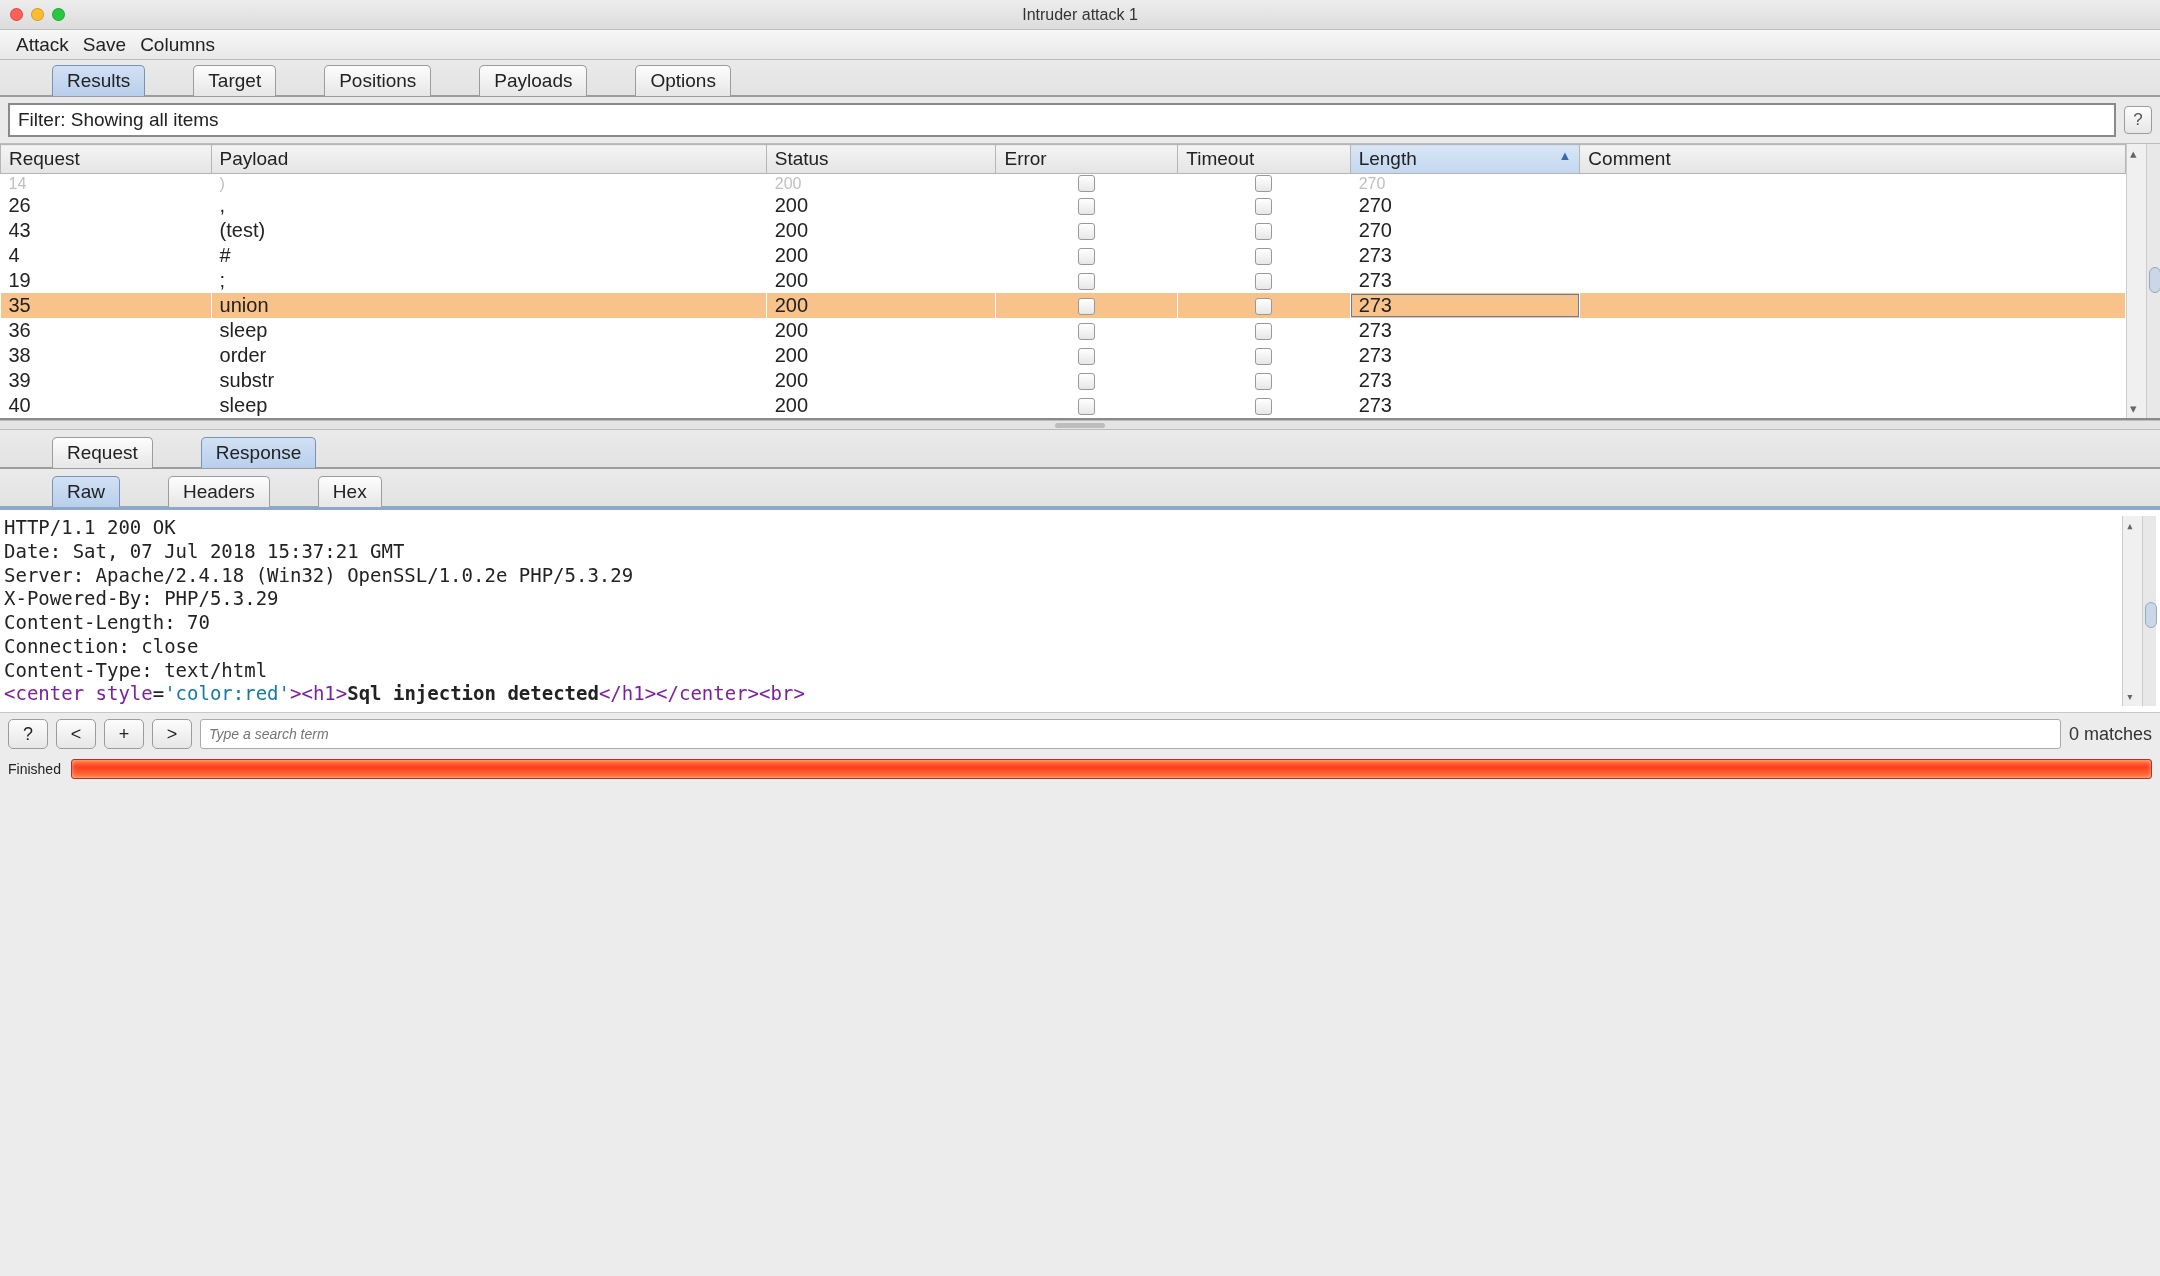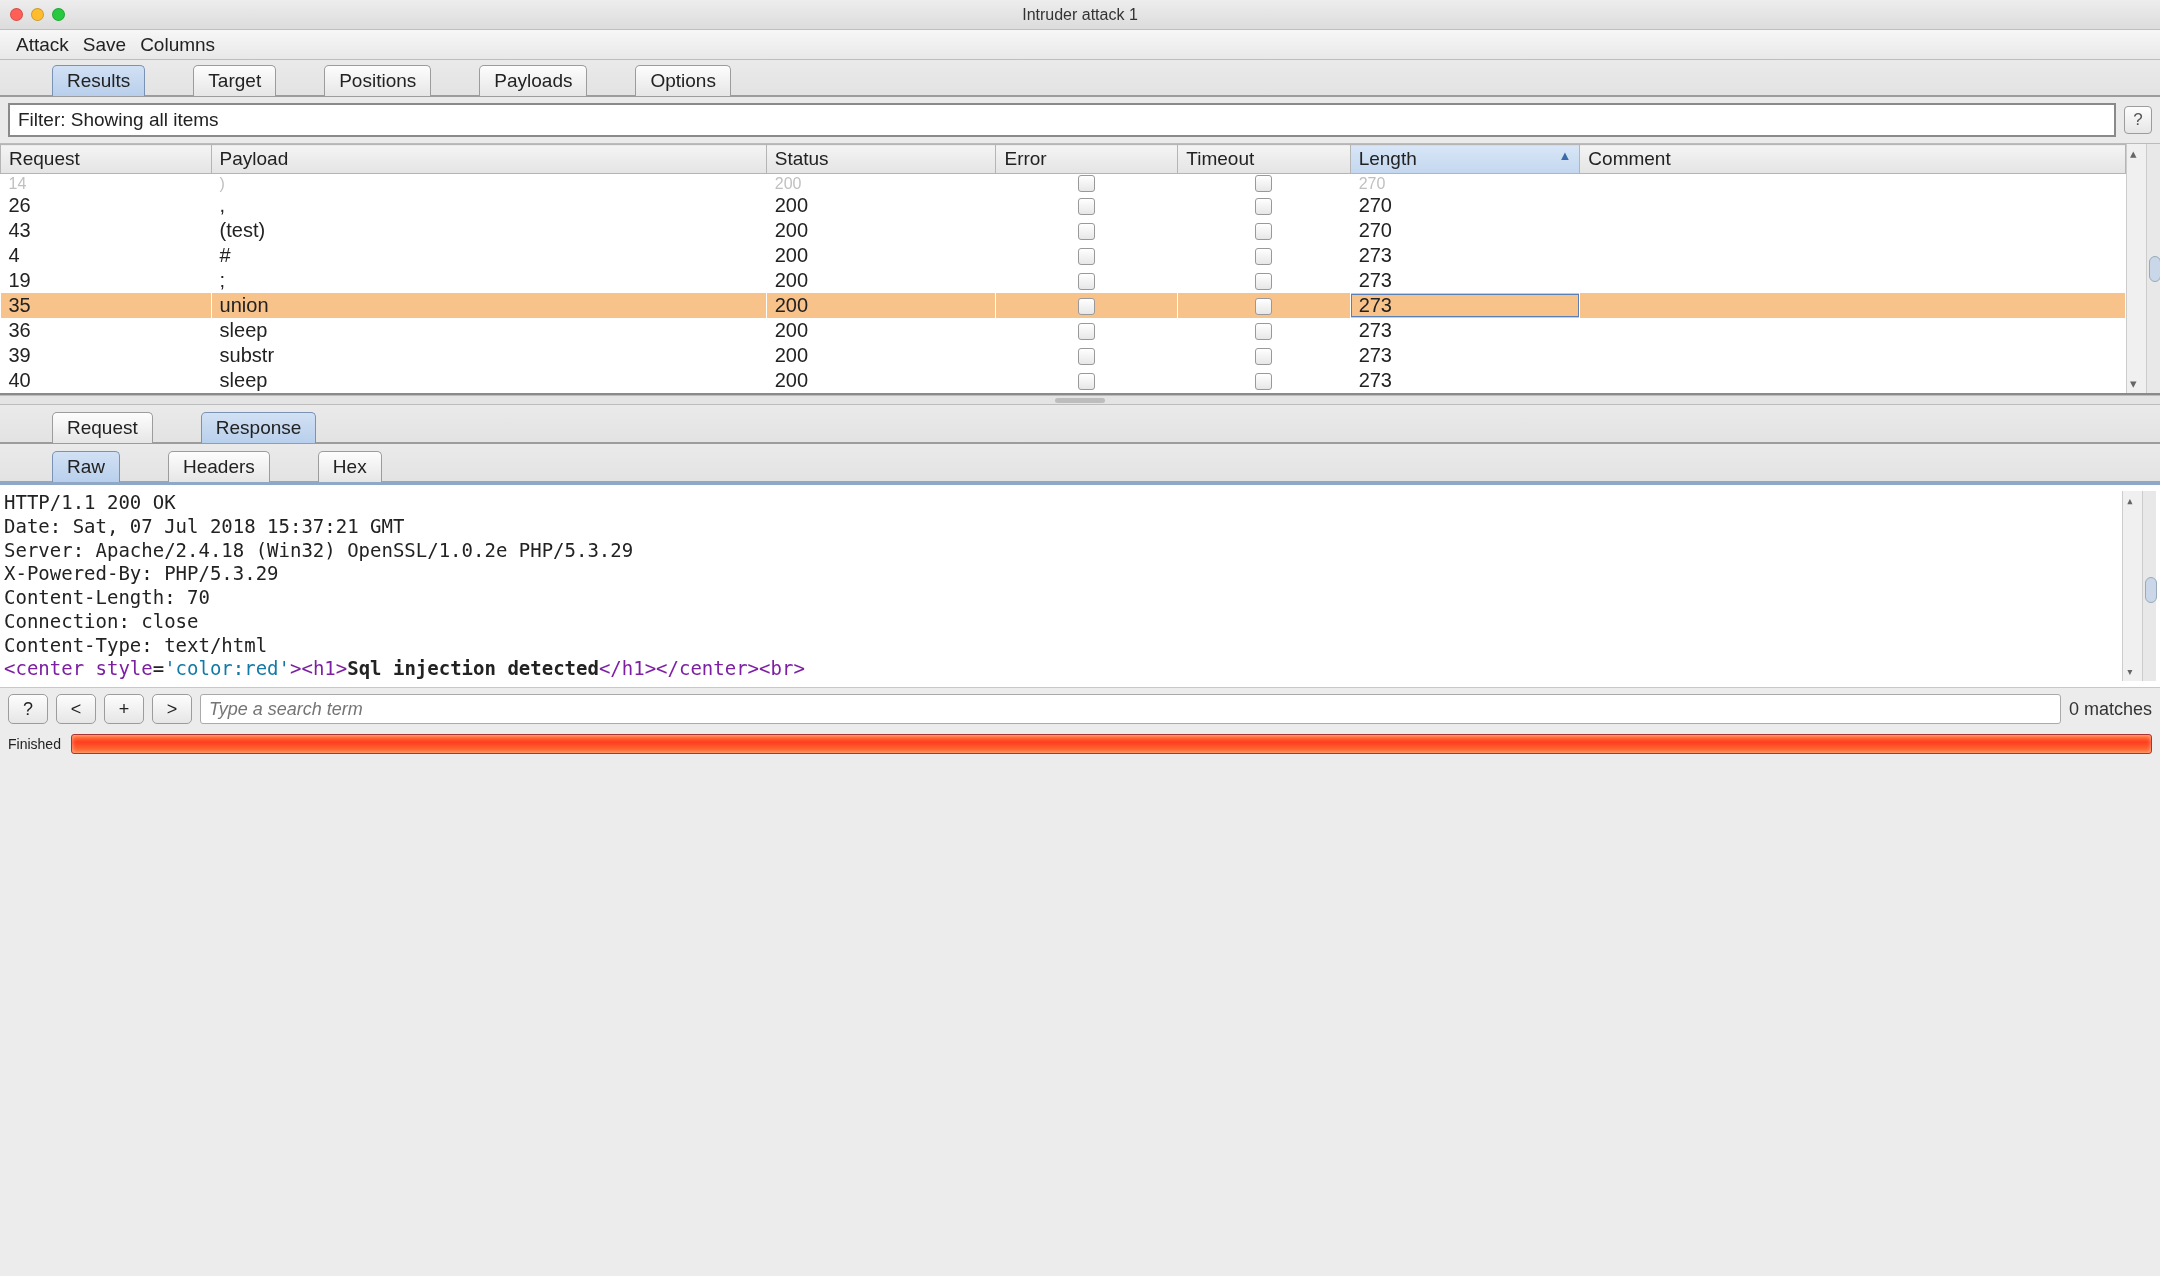--- a/index.html
+++ b/index.html
@@ -140,21 +140,21 @@
   .respbody .text{flex:1;}
   .respline{line-height:1.25;}
   .c-tag{color:#7d1fa3;}
   .c-attr{color:#7d1fa3;}
   .c-str{color:#127aa7;}
   .c-bold{font-weight:bold;}
 
   
   .searchrow{display:flex;align-items:center;gap:8px;padding:6px 8px;background:#ececec;border-top:1px solid #c8c8c8;}
   .sbtn{width:40px;height:30px;border:1px solid #9c9c9c;border-radius:5px;background:linear-gradient(#fdfdfd,#e6e6e6);font-size:18px;display:flex;align-items:center;justify-content:center;cursor:default;}
-  .searchinput{flex:1;height:30px;border:1px solid #aaa;border-radius:3px;padding:0 8px;font-size:18px;font-style:italic;color:#777;background:#fff;}
+  .searchinput{flex:1;height:30px;border:1px solid #aaa;border-radius:3px;padding:0 8px;font-size:14px;font-style:italic;color:#777;background:#fff;}
   .matches{font-size:18px;color:#333;white-space:nowrap;}
 
   
   .statusbar{display:flex;align-items:center;gap:10px;padding:4px 8px 6px;background:#ececec;}
   .statuslabel{font-size:14px;}
   .progress{flex:1;height:20px;border:1px solid #a33;background:linear-gradient(#ff7a3a,#ff3e1f 40%,#ff7a3a);border-radius:3px;box-shadow:inset 0 0 4px rgba(255,255,255,.5);}
 
   .side-drag{width:14px;background:#e8e8e8;border-left:1px solid #ccc;position:relative;}
   .side-drag::before{content:"";position:absolute;top:45%;left:2px;width:10px;height:24px;border-radius:6px;background:#c9d7e8;border:1px solid #9ab;}
 
@@ -273,20 +273,29 @@
         <tr>
           <td>36</td>
           <td>sleep</td>
           <td>200</td>
           <td style="text-align:center"><span class="chk"></span></td>
           <td style="text-align:center"><span class="chk"></span></td>
           <td class="len-cell ">273</td>
           <td></td>
         </tr>
         <tr>
+          <td>38</td>
+          <td>order</td>
+          <td>200</td>
+          <td style="text-align:center"><span class="chk"></span></td>
+          <td style="text-align:center"><span class="chk"></span></td>
+          <td class="len-cell ">273</td>
+          <td></td>
+        </tr>
+        <tr>
           <td>39</td>
           <td>substr</td>
           <td>200</td>
           <td style="text-align:center"><span class="chk"></span></td>
           <td style="text-align:center"><span class="chk"></span></td>
           <td class="len-cell ">273</td>
           <td></td>
         </tr>
         <tr>
           <td>40</td>

